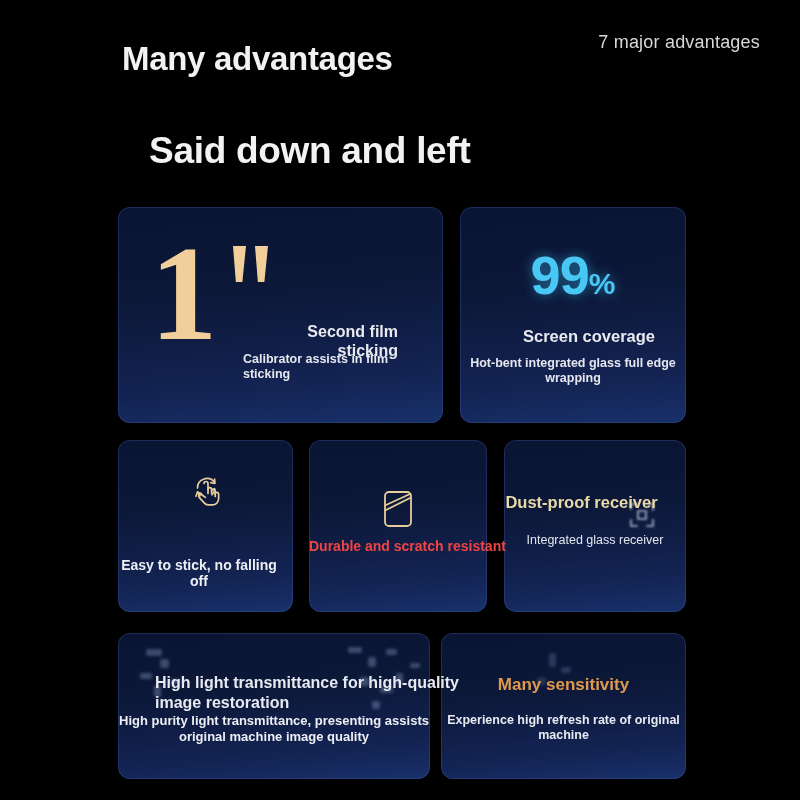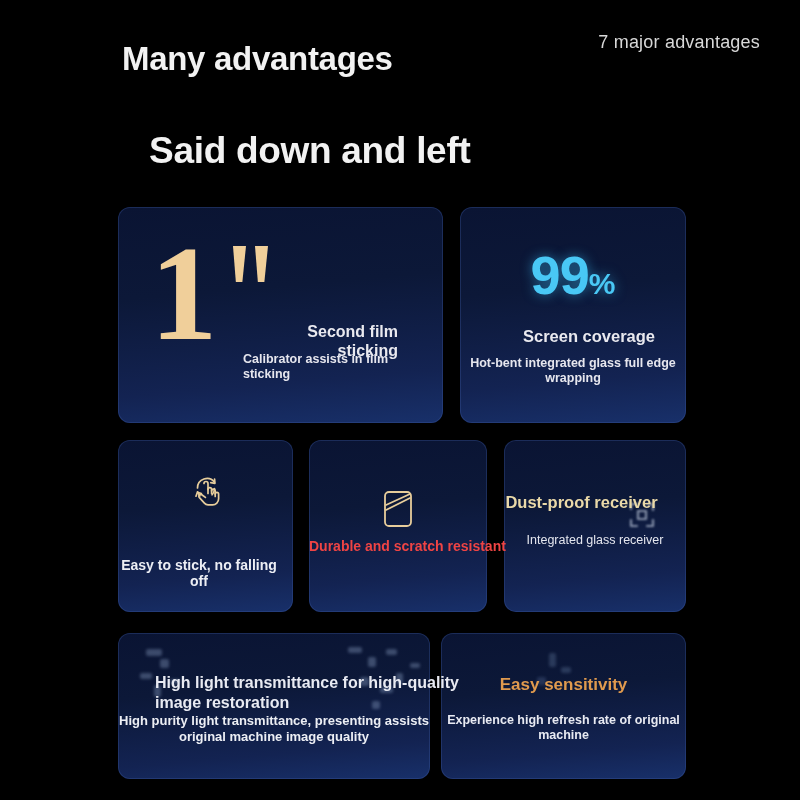--- a/index.html
+++ b/index.html
@@ -392,16 +392,16 @@
   </div>
   <div class="c6-title">High light transmittance for high-quality image restoration</div>
   <div class="c6-sub">High purity light transmittance, presenting assists original machine image quality</div>
 
   <div class="card" id="card-sensitivity"></div>
   <div class="bg-bokeh" style="left:441px; top:633px; width:245px; height:146px;">
     <span style="left:108px; top:20px; width:7px;  height:14px; background:rgba(150,180,225,0.22);"></span>
     <span style="left:120px; top:34px; width:10px; height:6px;  background:rgba(150,180,225,0.22);"></span>
     <span style="left:96px;  top:44px; width:9px;  height:8px;  background:rgba(150,180,225,0.18);"></span>
   </div>
-  <div class="c7-title">Easy sensitivity</div>
+  <div class="c7-title">Many sensitivity</div>
   <div class="c7-sub">Experience high refresh rate of original machine</div>
 
 </div>
 
 </body></html>

